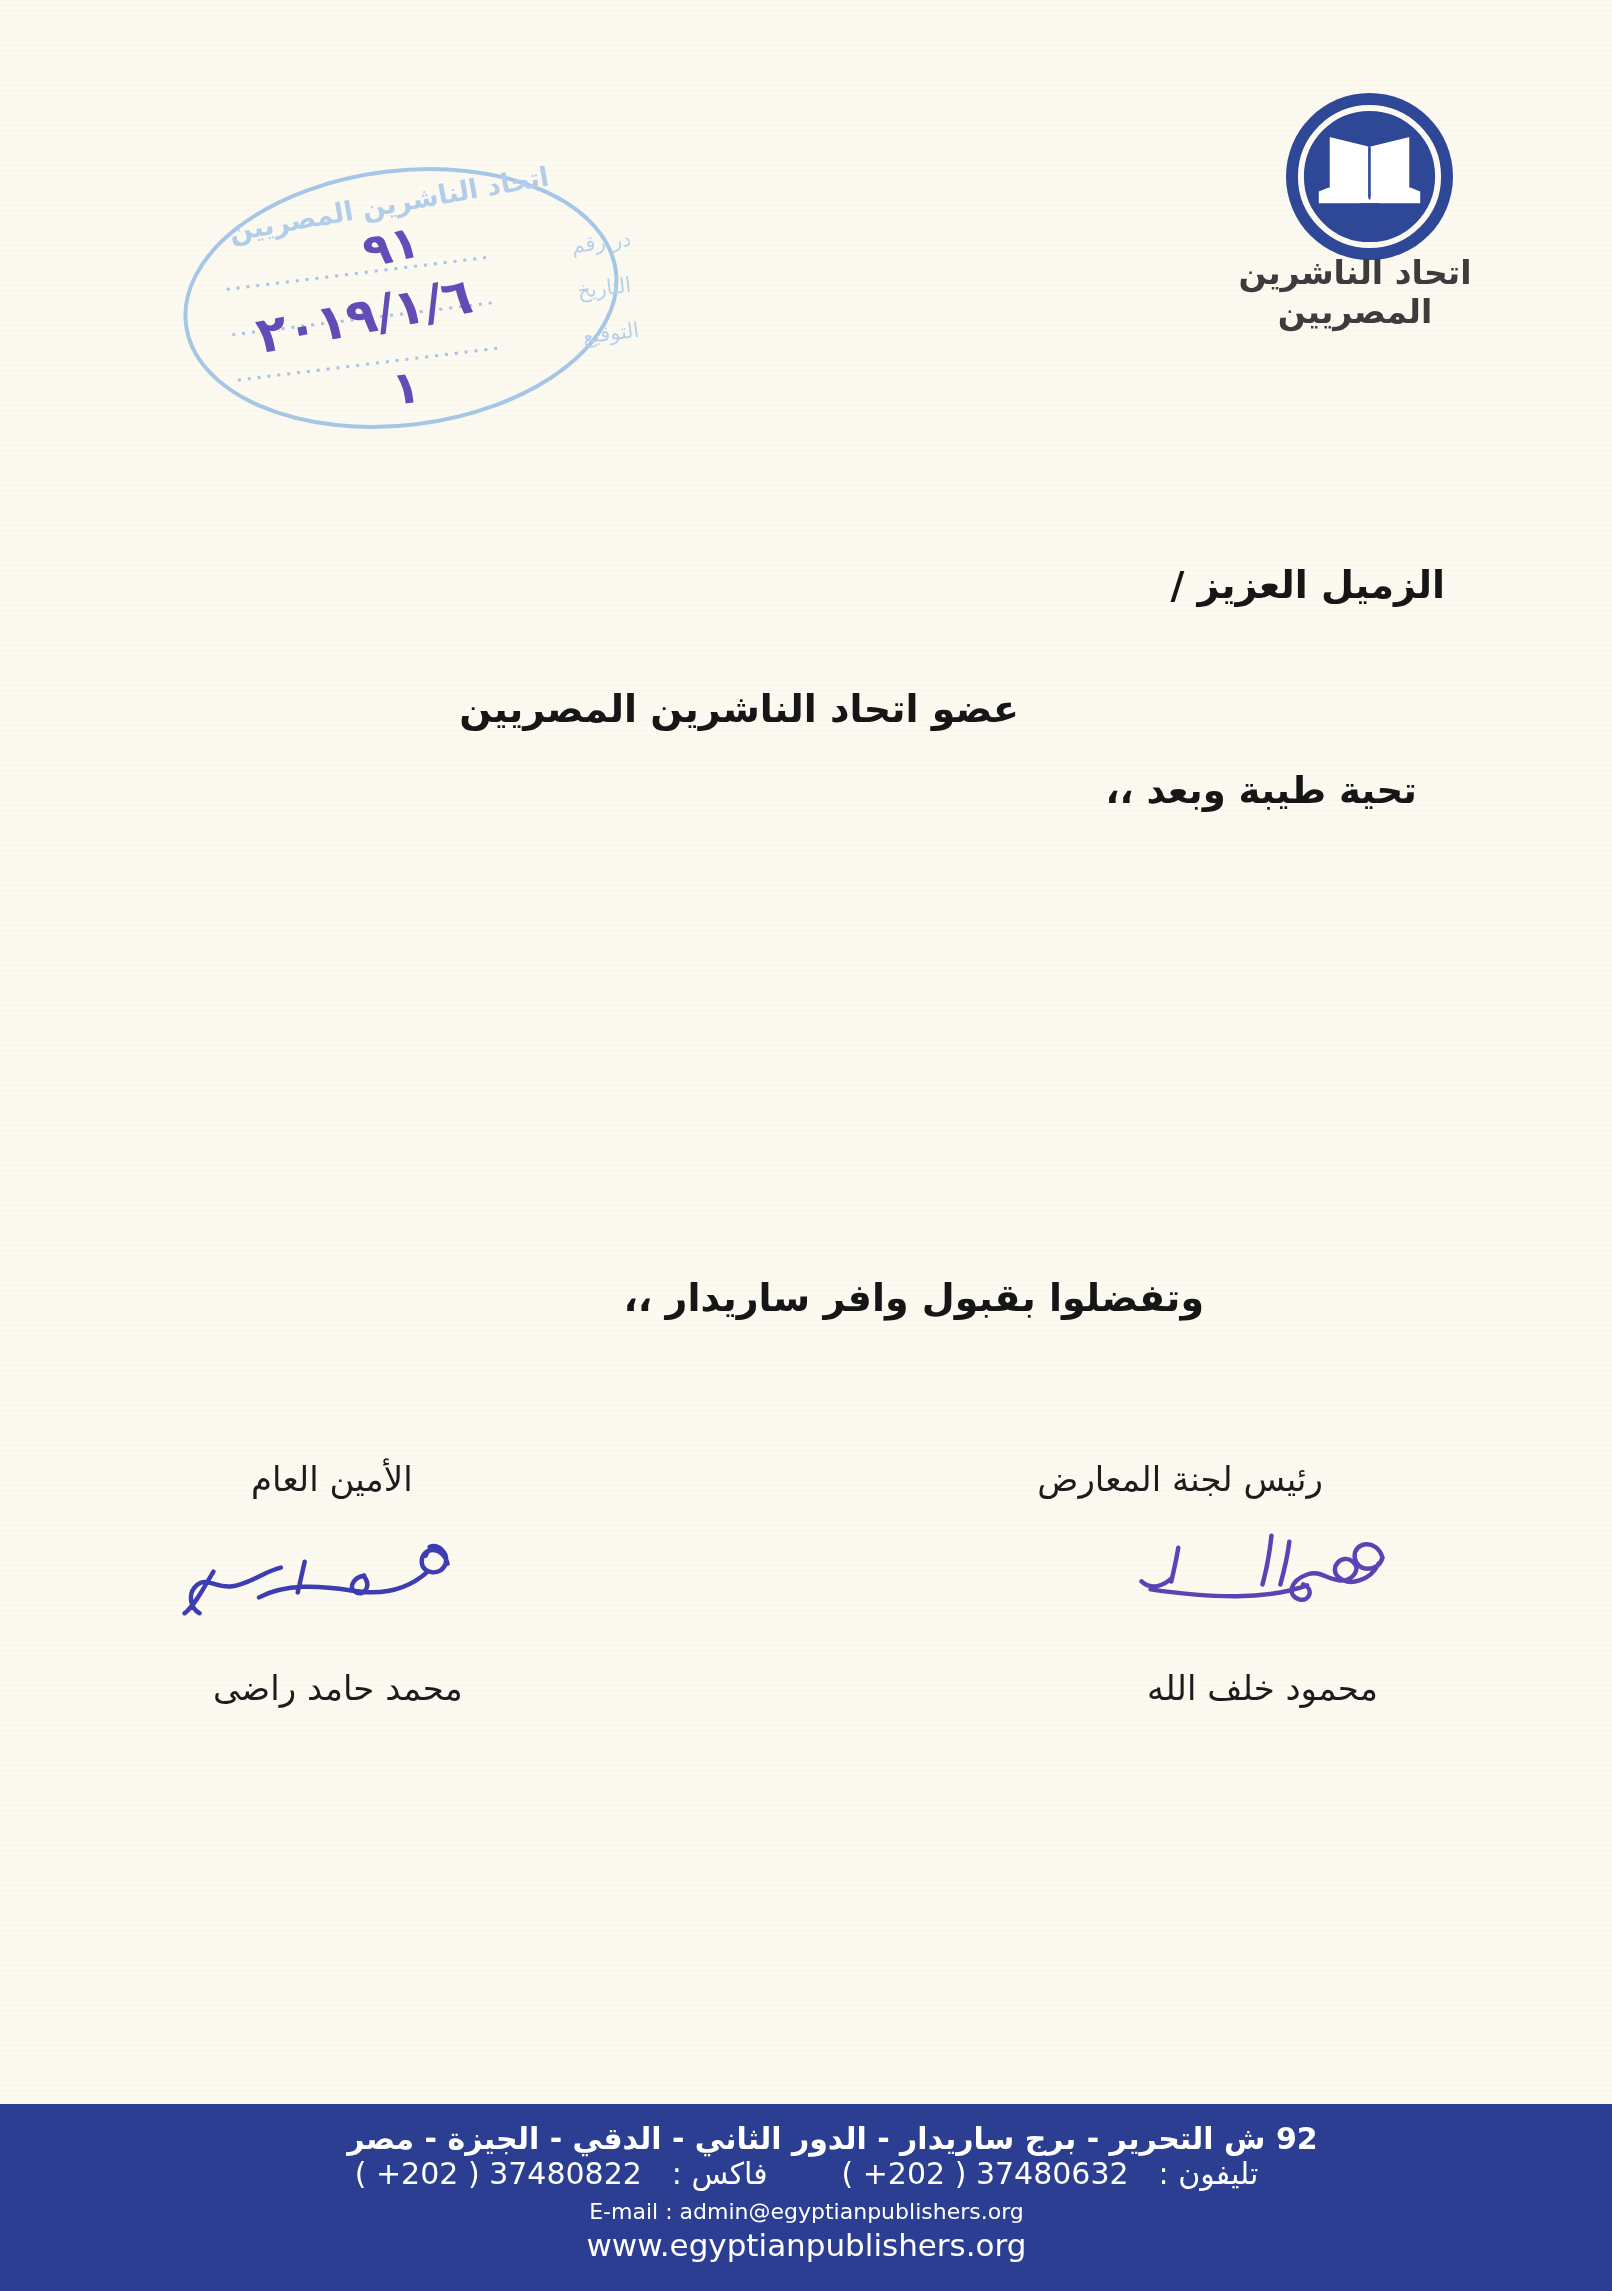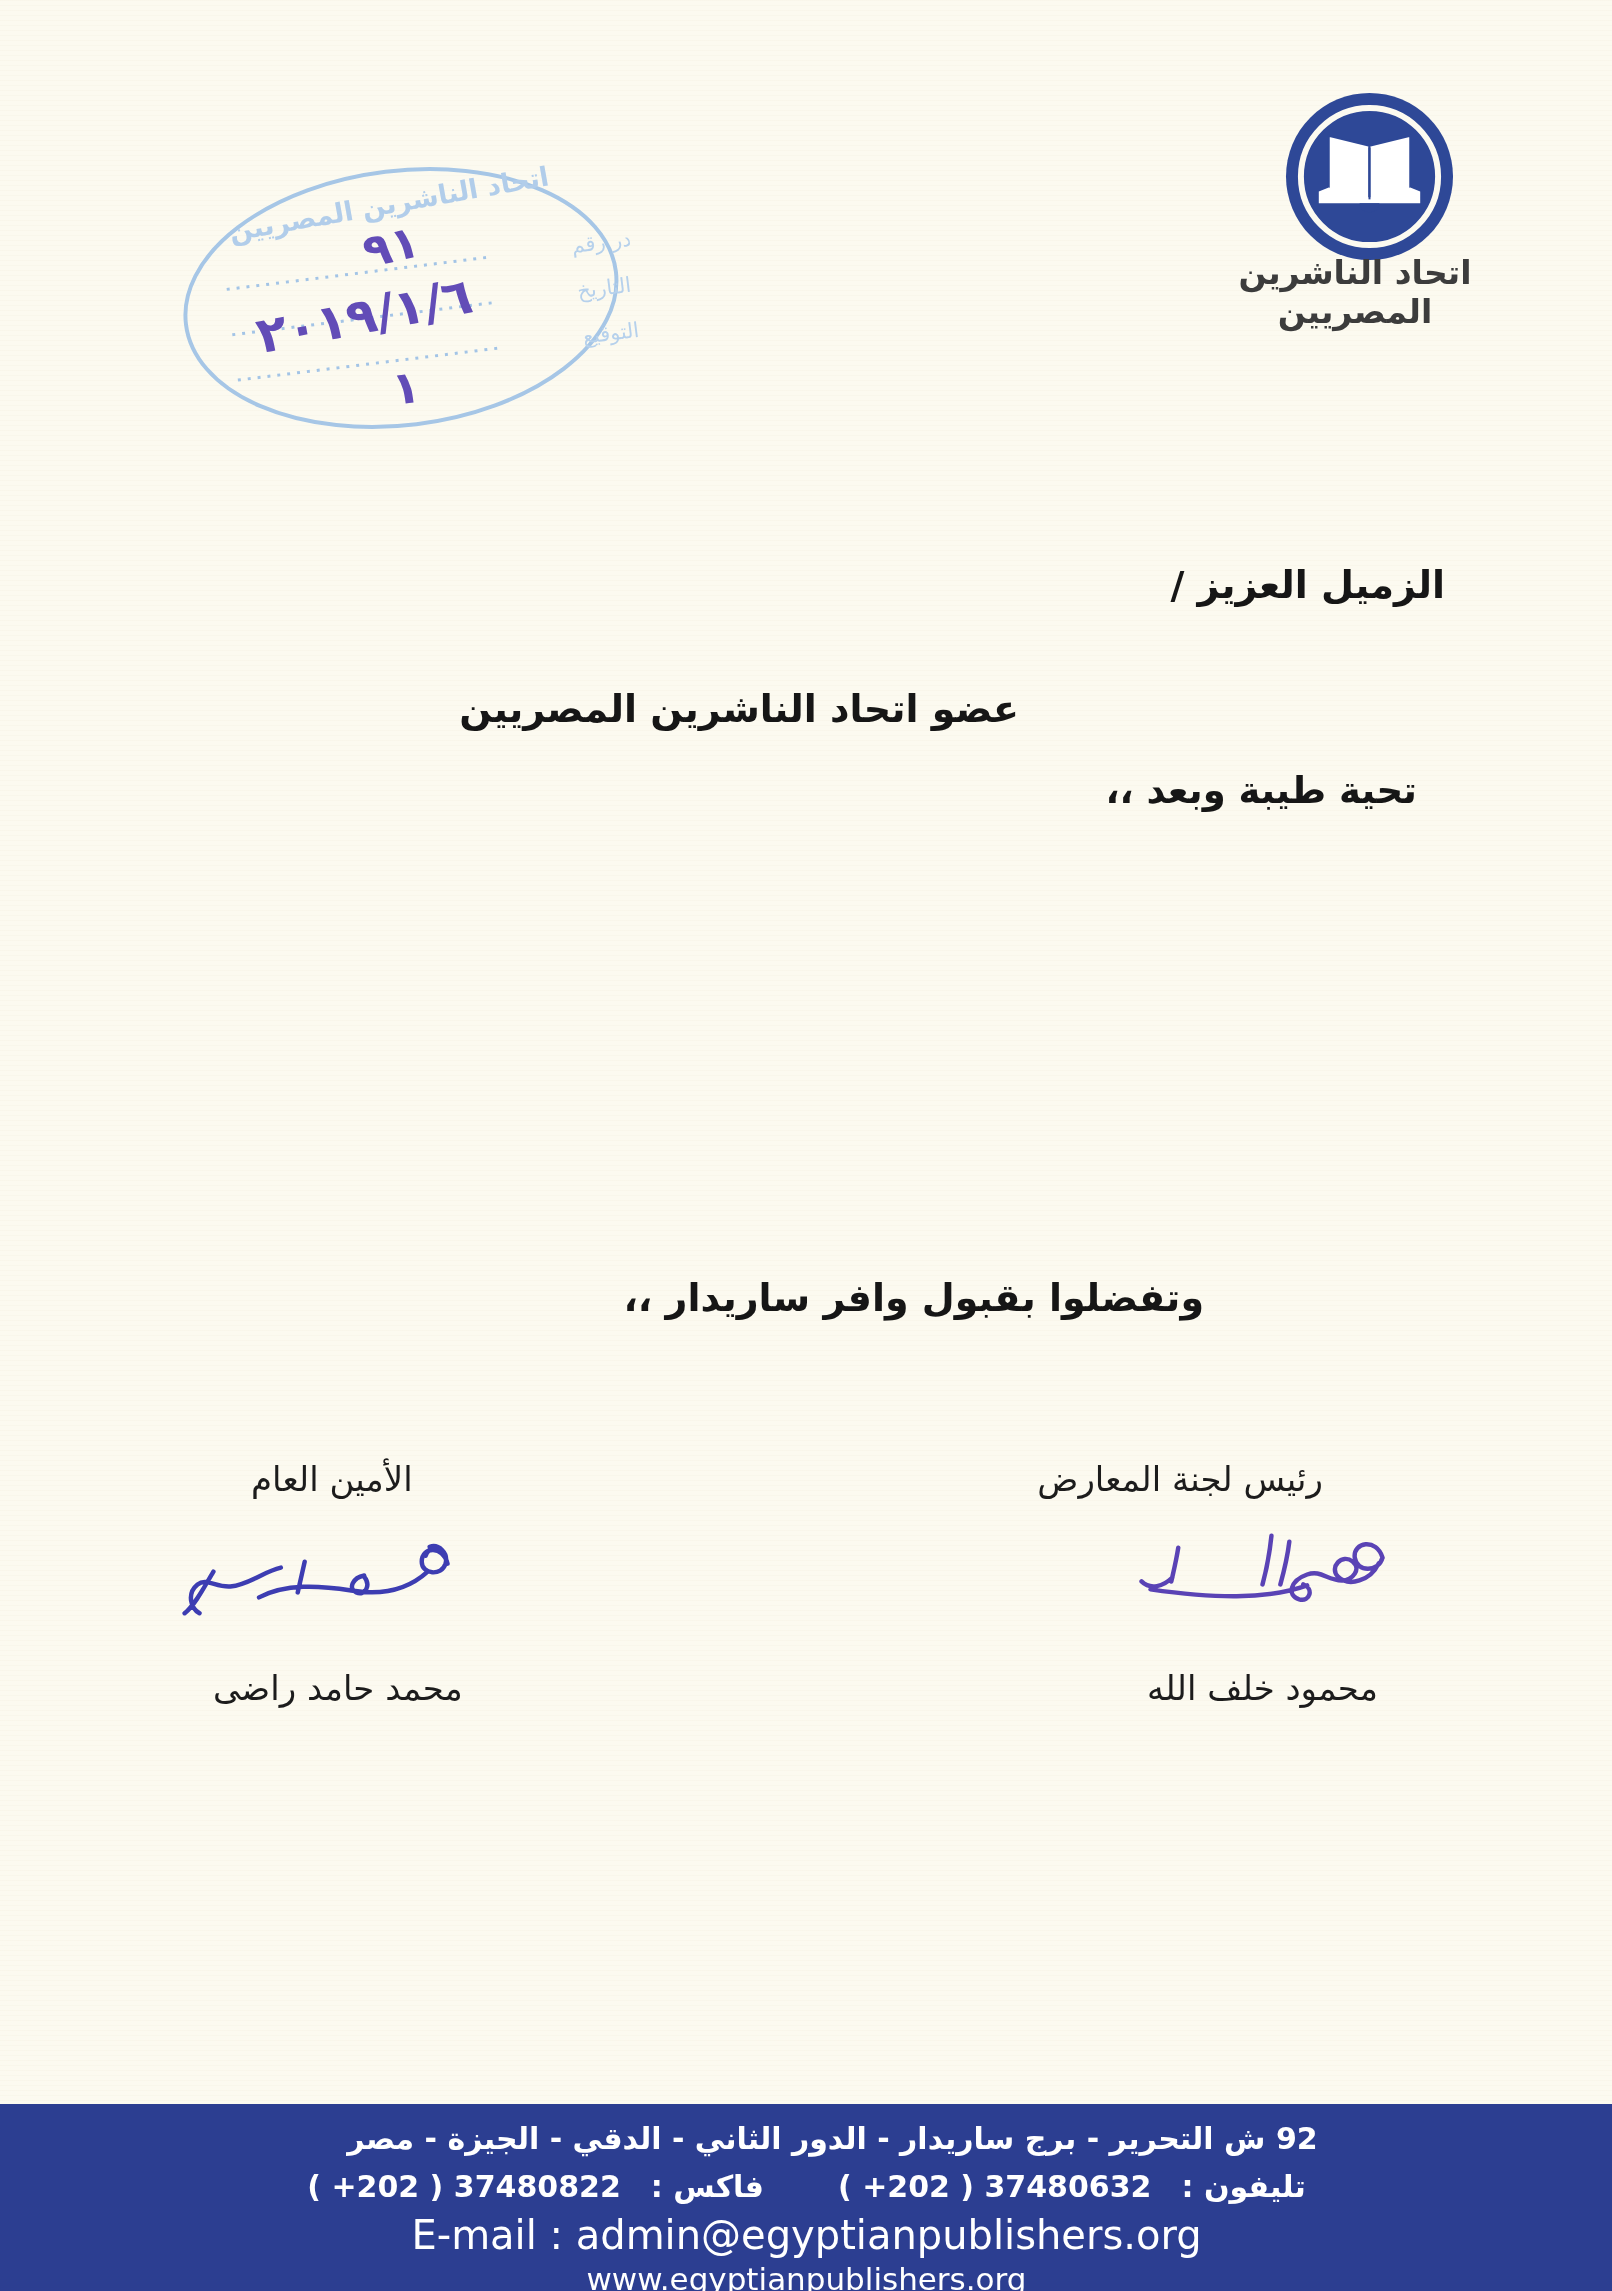--- a/index.html
+++ b/index.html
@@ -44,24 +44,24 @@
   .sig-name-left  {position:absolute;left:213px;top:1668px;}
   .scribble-right{position:absolute;left:1122px;top:1516px;width:289px;height:119px;}
   .scribble-left {position:absolute;left:177px;top:1520px;width:299px;height:124px;}
 
   
   .footer{
     position:absolute;left:0;right:0;bottom:0;top:2104px;
     background:#2c3e91;color:#ffffff;text-align:center;
   }
   .footer .address{margin-top:17px;font-size:30px;font-weight:bold;direction:rtl;transform:translateX(26px);}
-  .footer .telline{margin-top:13px;font-size:30px;font-weight:bold;direction:rtl;}
+  .footer .telline{margin-top:0;font-size:30px;font-weight:normal;direction:rtl;}
   .footer .tel-unit{display:inline-block;direction:rtl;}
   .footer .tel-gap{display:inline-block;width:74px;}
-  .footer .email{margin-top:8px;font-size:40px;direction:ltr;}
+  .footer .email{margin-top:8px;font-size:22px;direction:ltr;}
   .footer .www{margin-top:3px;font-size:31px;direction:ltr;}
 </style>
 </head>
 <body>
 
 <div class="page">
 
   <svg class="logo-svg" viewBox="0 0 170 170" aria-hidden="true">
     <circle cx="85" cy="85" r="84" fill="#2e4897"></circle>
     <circle cx="85" cy="85" r="69" fill="none" stroke="#fcfaf0" stroke-width="6"></circle>

